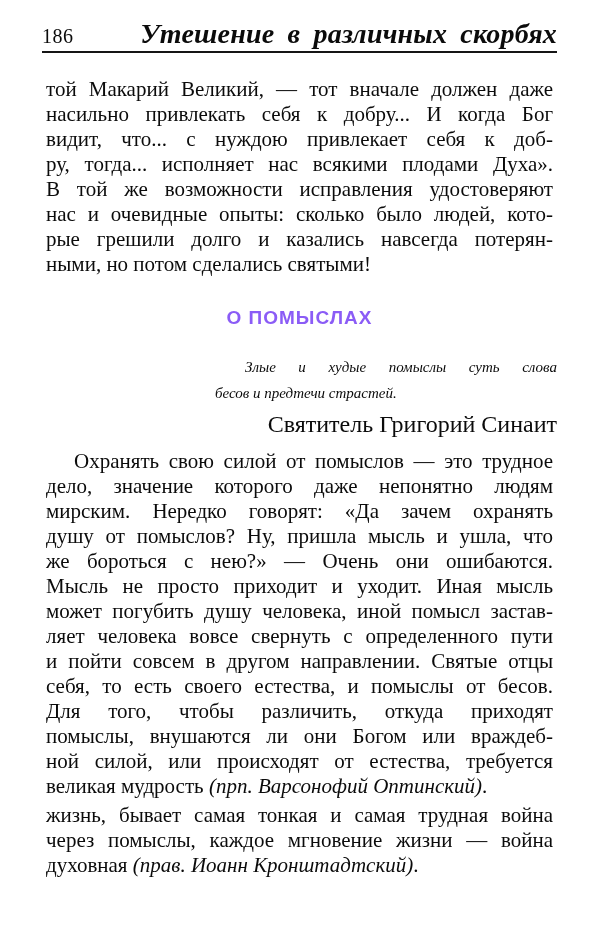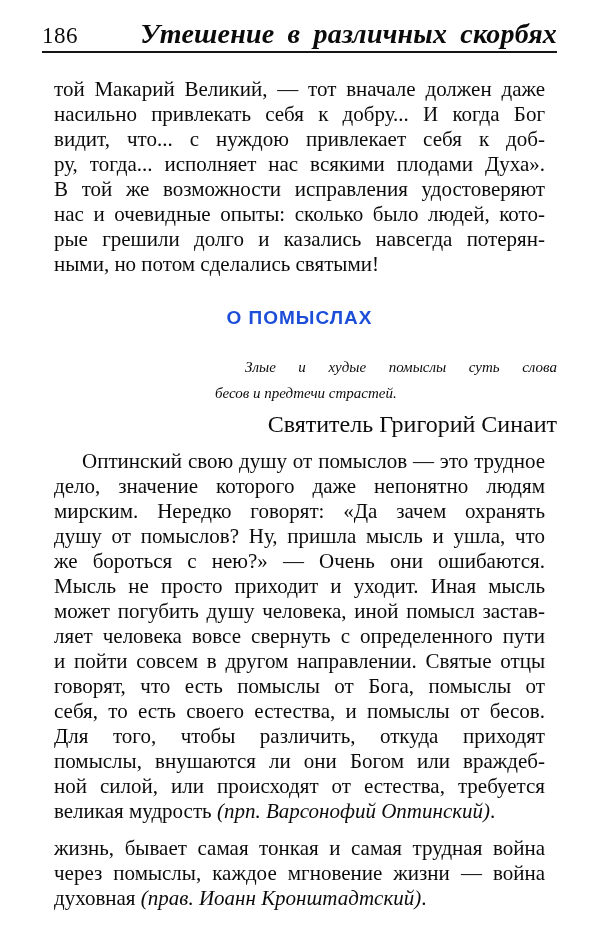--- a/index.html
+++ b/index.html
@@ -14,50 +14,50 @@
       font-family: "Liberation Serif", serif;
       color: #0b0b0b;
       overflow: hidden;
     }
     .header {
       display: flex;
       justify-content: space-between;
       align-items: baseline;
       line-height: 24px;
     }
-    .pagenum { font-size: 23px; letter-spacing: 0.5px; }
+    .pagenum { font-size: 20px; letter-spacing: 0.5px; }
     .running {
       font-size: 28px;
       font-style: italic;
       font-weight: 600;
       word-spacing: 6px;
       letter-spacing: 0.2px;
     }
     .rule {
       border-bottom: 2.5px solid #151515;
       margin-top: 3px;
     }
     .bodytext { font-size: 21px; }
-    .para { margin: 12px; }
+    .para { margin: 4px; }
     .para-first { margin-top: 24px; }
     .line {
       line-height: 25px;
       white-space: normal;
     }
     .j { text-align: justify; text-align-last: justify; }
     .ind { text-indent: 28px; }
     .heading {
       margin: 29px 0 0 0;
       text-align: center;
       font-family: "Liberation Sans", sans-serif;
       font-weight: 700;
       font-size: 19px;
       letter-spacing: 1px;
       line-height: 24px;
-      color: #1d4ed8;
+      color: #8b5cf6;
     }
     .epigraph {
       margin-top: 24px;
       margin-left: 173px;
       width: 342px;
       font-style: italic;
       font-size: 15px;
     }
     .epigraph .line { line-height: 26px; }
     .epigraph .first { text-indent: 30px; }
@@ -96,30 +96,29 @@
 
     <div class="heading">О ПОМЫСЛАХ</div>
 
     <div class="epigraph">
       <div class="line j first">Злые и худые помыслы суть слова</div>
       <div class="line">бесов и предтечи страстей.</div>
     </div>
     <div class="attribution">Святитель Григорий Синаит</div>
 
     <div class="para para2">
-      <div class="line j ind">Оптинский свою душу от помыслов — это трудное</div>
+      <div class="line j ind">Охранять свою силой от помыслов — это трудное</div>
       <div class="line j">дело, значение которого даже непонятно людям</div>
       <div class="line j">мирским. Нередко говорят: «Да зачем охранять</div>
       <div class="line j">душу от помыслов? Ну, пришла мысль и ушла, что</div>
       <div class="line j">же бороться с нею?» — Очень они ошибаются.</div>
       <div class="line j">Мысль не просто приходит и уходит. Иная мысль</div>
       <div class="line j">может погубить душу человека, иной помысл застав-</div>
       <div class="line j">ляет человека вовсе свернуть с определенного пути</div>
       <div class="line j">и пойти совсем в другом направлении. Святые отцы</div>
-      <div class="line j">говорят, что есть помыслы от Бога, помыслы от</div>
       <div class="line j">себя, то есть своего естества, и помыслы от бесов.</div>
       <div class="line j">Для того, чтобы различить, откуда приходят</div>
       <div class="line j">помыслы, внушаются ли они Богом или враждеб-</div>
       <div class="line j">ной силой, или происходят от естества, требуется</div>
       <div class="line"><span>великая мудрость </span><span class="it">(прп. Варсонофий Оптинский)</span><span>.</span></div>
     </div>
 
     <div class="para">
       <div class="line j">жизнь, бывает самая тонкая и самая трудная война</div>
       <div class="line j">через помыслы, каждое мгновение жизни — война</div>

